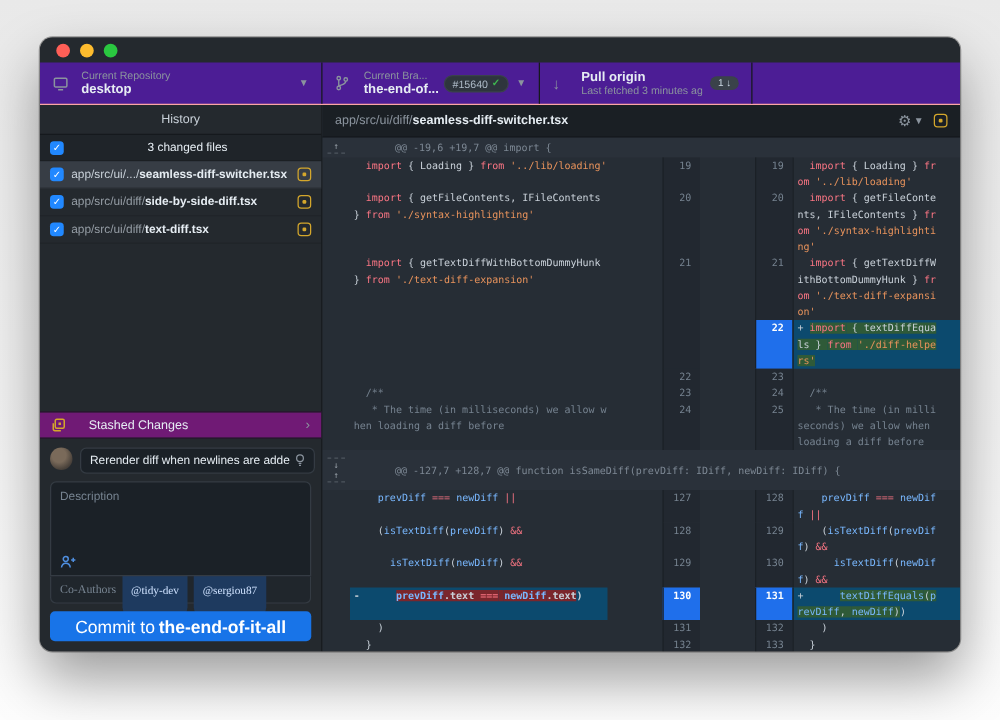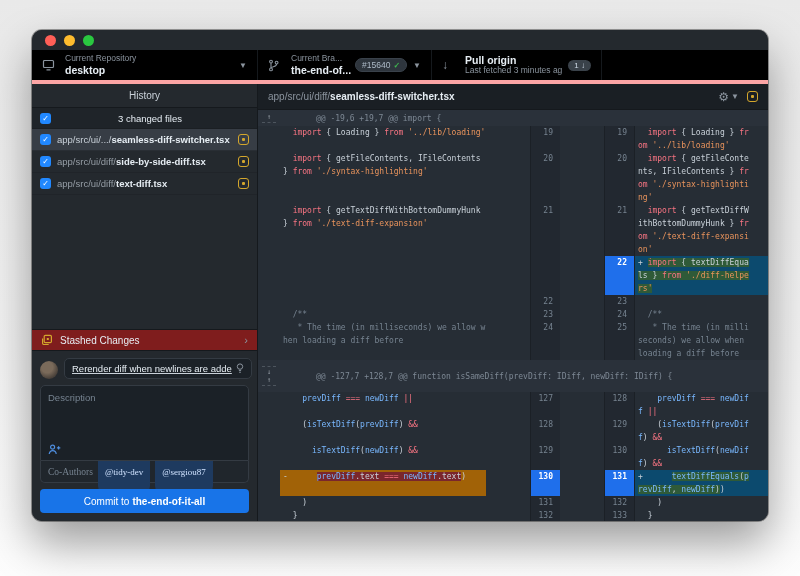--- a/index.html
+++ b/index.html
@@ -13,21 +13,21 @@
     position:absolute; left:32px; top:30px; width:736px; height:491px;
     background:#24292e; border-radius:10px; overflow:hidden;
     box-shadow:0 22px 45px rgba(0,0,0,.38), 0 0 0 1px rgba(0,0,0,.35);
     display:flex; flex-direction:column;
   }
   
   .titlebar { height:20px; background:#24292e; display:flex; align-items:center; padding-left:13px; flex:none; }
   .tl { width:11px; height:11px; border-radius:50%; margin-right:8px; }
   .tl.red{ background:#ff5f57; } .tl.yellow{ background:#febc2e; } .tl.green{ background:#2ac840; }
   
-  .toolbar { height:34px; display:flex; flex:none; background:#000000; border-bottom:4px solid #fca5a5; }
+  .toolbar { height:34px; display:flex; flex:none; background:#4c1d95; border-bottom:1px solid #fca5a5; }
   .tb-sec { display:flex; align-items:center; border-right:1px solid #15191d; padding:0 10px; position:relative; }
   .tb-sec.repo { width:226px; } .tb-sec.branch { width:174px; } .tb-sec.pull { width:170px; }
   .tb-rest { flex:1; }
   .tb-icon { width:16px; color:#8b949e; flex:none; margin-right:7px; display:flex; align-items:center; }
   .tb-text { flex:1; min-width:0; line-height:1.15; }
   .tb-label { font-size:8.5px; color:#8b949e; white-space:nowrap; overflow:hidden; }
   .tb-value { font-size:10.5px; font-weight:bold; color:#e6edf3; white-space:nowrap; overflow:hidden; }
   .caret { color:#8b949e; font-size:8px; margin-left:6px; flex:none; }
   .pr-badge { background:#2e353d; border:1px solid #3a424b; border-radius:9px; font-size:8.5px;
     color:#adbac7; padding:1px 6px; display:flex; align-items:center; gap:3px; flex:none; margin-left:4px;}
@@ -49,38 +49,38 @@
   .file-row { height:22px; display:flex; align-items:center; padding:0 8px; gap:6px; font-size:9.5px;
     color:#959da5; border-bottom:1px solid rgba(27,31,35,.5); }
   .file-row.sel { background:#373d45; color:#c9d1d9; }
   .file-path { flex:1; white-space:nowrap; overflow:hidden; }
   .file-path b { color:#e6edf3; font-weight:bold; }
   .mod-icon { width:11px; height:11px; border:1px solid #d4a72c; border-radius:3px; flex:none;
     display:flex; align-items:center; justify-content:center; }
   .mod-icon::after { content:""; width:3px; height:3px; background:#d4a72c; border-radius:1px; }
   .sb-fill { flex:1; }
   .stashed { height:22px; flex:none; border-top:1px solid #15191d; border-bottom:1px solid #15191d;
-    background:#7f1d1d; display:flex; align-items:center; padding:0 9px; gap:7px; font-size:10px; color:#e6edf3; }
+    background:#701a75; display:flex; align-items:center; padding:0 9px; gap:18px; font-size:10px; color:#e6edf3; }
   .stashed .chev { margin-left:auto; color:#8b949e; font-size:11px; }
   
   .commit { flex:none; padding:7px 8px 8px 8px; display:flex; flex-direction:column; gap:6px; }
-  .sum-row { display:flex; align-items:flex-end; gap:6px;text-decoration:underline; }
+  .sum-row { display:flex; align-items:flex-start; gap:6px; }
   .avatar { width:18px; height:18px; border-radius:50%; flex:none;
     background:radial-gradient(circle at 40% 35%, #7a6a5a 0 35%, #4a423b 70%, #2c2c2e 100%); }
   .sum-input { flex:1; height:21px; background:#1b2127; border:1px solid #343b43; border-radius:5px;
     display:flex; align-items:center; padding:0 7px; font-size:9.5px; color:#e6edf3; gap:4px; }
   .sum-input .txt { flex:1; white-space:nowrap; overflow:hidden; }
   .desc-box { background:#1b2127; border:1px solid #343b43; border-radius:5px 5px 0 0; height:76px;
     padding:6px 7px; font-size:9.5px; color:#768390; position:relative; }
   .coauthor-btn { position:absolute; left:7px; bottom:5px; }
   .coauthors { background:#20262c; border:1px solid #343b43; border-top:none; border-radius:0 0 5px 5px;
     height:22px; display:flex; align-items:center; gap:5px; padding:0 7px; font-size:9.5px; color:#768390; margin-top:-6px;font-family:Liberation Serif, serif;}
   .pill { background:#1e3a5f; color:#cfe2ff; border-radius:8px; padding:17px 7px; font-size:9px; white-space:nowrap; }
   .commit-btn { height:24px; border:none; border-radius:4px; background:#1874e8; color:#fff;
-    font-size:10px; font-family:inherit; display:flex; align-items:center; justify-content:center; gap:3px; width:100%; }
+    font-size:14px; font-family:inherit; display:flex; align-items:center; justify-content:center; gap:3px; width:100%; }
   .commit-btn b { font-weight:bold; }
   
   .main { flex:1; min-width:0; display:flex; flex-direction:column; background:#262d35; }
   .file-header { height:26px; flex:none; background:#1a1f24; border-bottom:1px solid #15191d;
     display:flex; align-items:center; padding:0 10px; font-size:10px; color:#8b949e; }
   .file-header .fpath { flex:1; white-space:nowrap; overflow:hidden; }
   .file-header .fpath b { color:#e6edf3; }
   .gear { color:#8b949e; font-size:12px; line-height:1; margin-right:2px; }
   .file-header .caret { margin:0 8px 0 0; }
   
@@ -96,21 +96,21 @@
   .drow.hunk.end { min-height:15px; }
   .dhunk { flex:1; color:#7d8894; display:flex; align-items:center; padding-left:36px; white-space:nowrap; overflow:hidden; }
   .dcode { white-space:pre-wrap; word-break:break-all; min-height:13px; padding-left:3px; color:#c9d1d9; }
   .dleft { width:206px; flex:none; }
   .dright { flex:1; min-width:0; padding-right:16px; }
   .gut { width:30px; flex:none; text-align:right; padding-right:7px; color:#768390;
     background:#222830; border-left:1px solid #1b2026;margin-left:44px; }
   .drow .dright { border-left:1px solid #1b2026; }
   .gut.gsel { background:#1f6feb; color:#fff; font-weight:bold; }
   .dcode.add { background:#0c4a6e; }
-  .dcode.del { background:#a16207; }
+  .dcode.del { background:#0c4a6e;font-weight:bold; }
   .add .hl { background:#2f5a38; }
   .del .hl { background:#7a262c; }
   .tk-k { color:#f97583; } .tk-s { color:#e8935c;margin-top:39px; } .tk-i { color:#79b8ff; }
   .tk-c { color:#768390; } .tk-w { color:#c9d1d9; }
   .diff-fill { flex:1; background:#232931; }
   svg { display:block; }
 </style>
 </head>
 <body>
 

